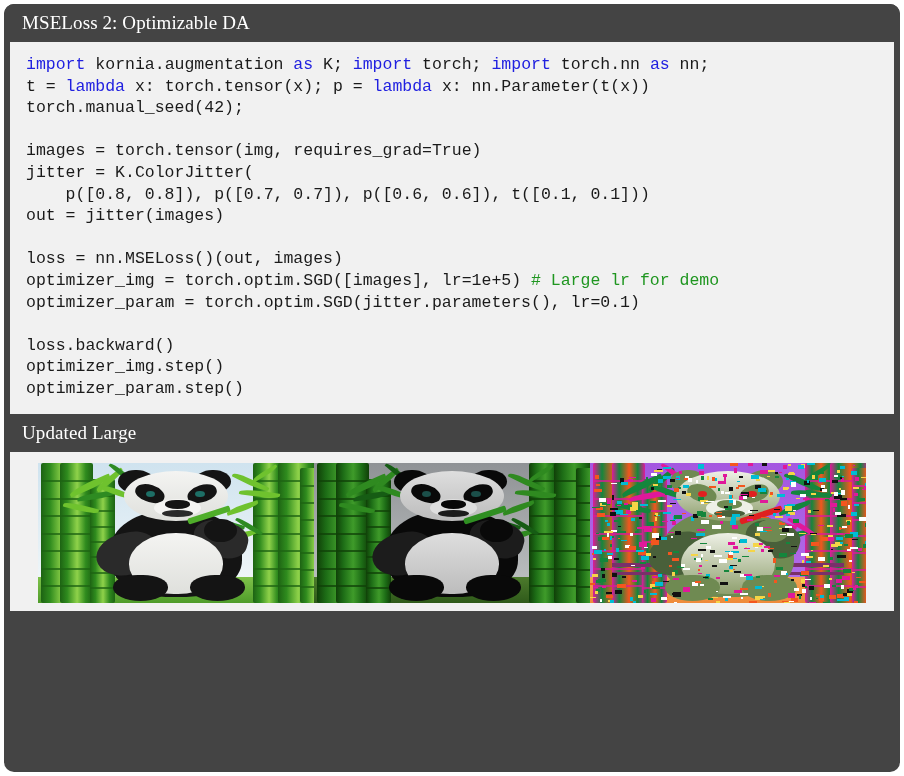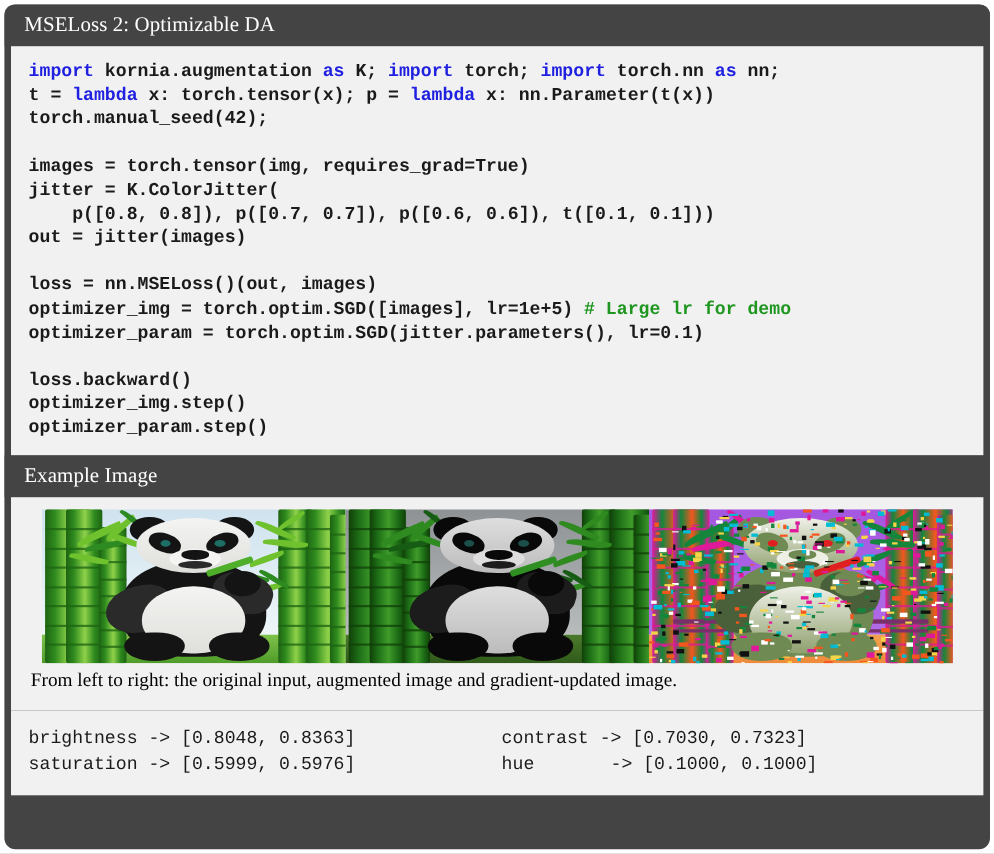--- a/index.html
+++ b/index.html
@@ -53,21 +53,20 @@
   
   pre.code {
     margin: 0;
     padding: 0 0 0 16px;
     font-family: "Liberation Mono", "DejaVu Sans Mono", monospace;
     font-size: 16.5px;
     line-height: 21.6px;
     color: #1a1a1a;
     white-space: pre;
     tab-size: 4;
-    font-weight: bold;
   }
   .kw  { color: #2020e0; }
   .cmt { color: #1f9620; }
 
   
   .panel-image {
     padding: 11px 0 8px 0;
   }
   .image-strip {
     display: flex;
@@ -146,21 +145,21 @@
 <span></span>
 <span>loss = nn.MSELoss()(out, images)</span>
 <span>optimizer_img = torch.optim.SGD([images], lr=1e+5) </span><span class="cmt"># Large lr for demo</span>
 <span>optimizer_param = torch.optim.SGD(jitter.parameters(), lr=0.1)</span>
 <span></span>
 <span>loss.backward()</span>
 <span>optimizer_img.step()</span>
 <span>optimizer_param.step()</span></pre>
   </div>
 
-  <div class="section-header">Example Image</div>
+  <div class="section-header">Updated Large</div>
 
   <div class="panel panel-image">
     <div class="image-strip">
 
       <div class="thumb">
         <div class="scene" id="scene-orig">
             <div class="sky" style="background: linear-gradient(rgb(207, 227, 239) 0%, rgb(238, 245, 248) 100%);"></div>
             <div class="ground" style="background: linear-gradient(rgb(127, 194, 74) 0%, rgb(79, 156, 42) 100%);"></div>
             <div class="stalk" style="left: 1%; width: 15%; height: 100%; z-index: 1; background: linear-gradient(90deg, rgb(29, 99, 19) 0%, rgb(47, 139, 30) 22%, rgb(143, 210, 74) 52%, rgb(47, 139, 30) 78%, rgb(29, 99, 19) 100%);">
               <div class="node" style="top: 12.5%; background: rgb(29, 99, 19); opacity: 0.75;"></div>
@@ -955,24 +954,17 @@
               <i style="position:absolute;left:1.27%;top:18.63%;width:3.02%;height:2.19%;background:#f4561e;"></i>
               <i style="position:absolute;left:19.72%;top:46.63%;width:2.77%;height:3.01%;background:#e0189a;"></i>
               <i style="position:absolute;left:50.06%;top:56.52%;width:2.38%;height:2.43%;background:#e0189a;"></i>
               <i style="position:absolute;left:95.30%;top:89.88%;width:1.03%;height:1.33%;background:#e0189a;"></i>
             </div>
           </div>
       </div>
 
     </div>
 
-    <div class="caption">From left to right: the original input, augmented image and gradient-updated image.</div>
   </div>
 
 
-  <div class="panel panel-params">
-    <div class="params-grid">
-      <div class="params-col left" id="params-left"><div>brightness -&gt; [0.8048, 0.8363]</div><div>saturation -&gt; [0.5999, 0.5976]</div></div>
-      <div class="params-col right" id="params-right"><div>contrast -&gt; [0.7030, 0.7323]</div><div>hue       -&gt; [0.1000, 0.1000]</div></div>
-    </div>
-  </div>
 
 </div>
 
 </body></html>

